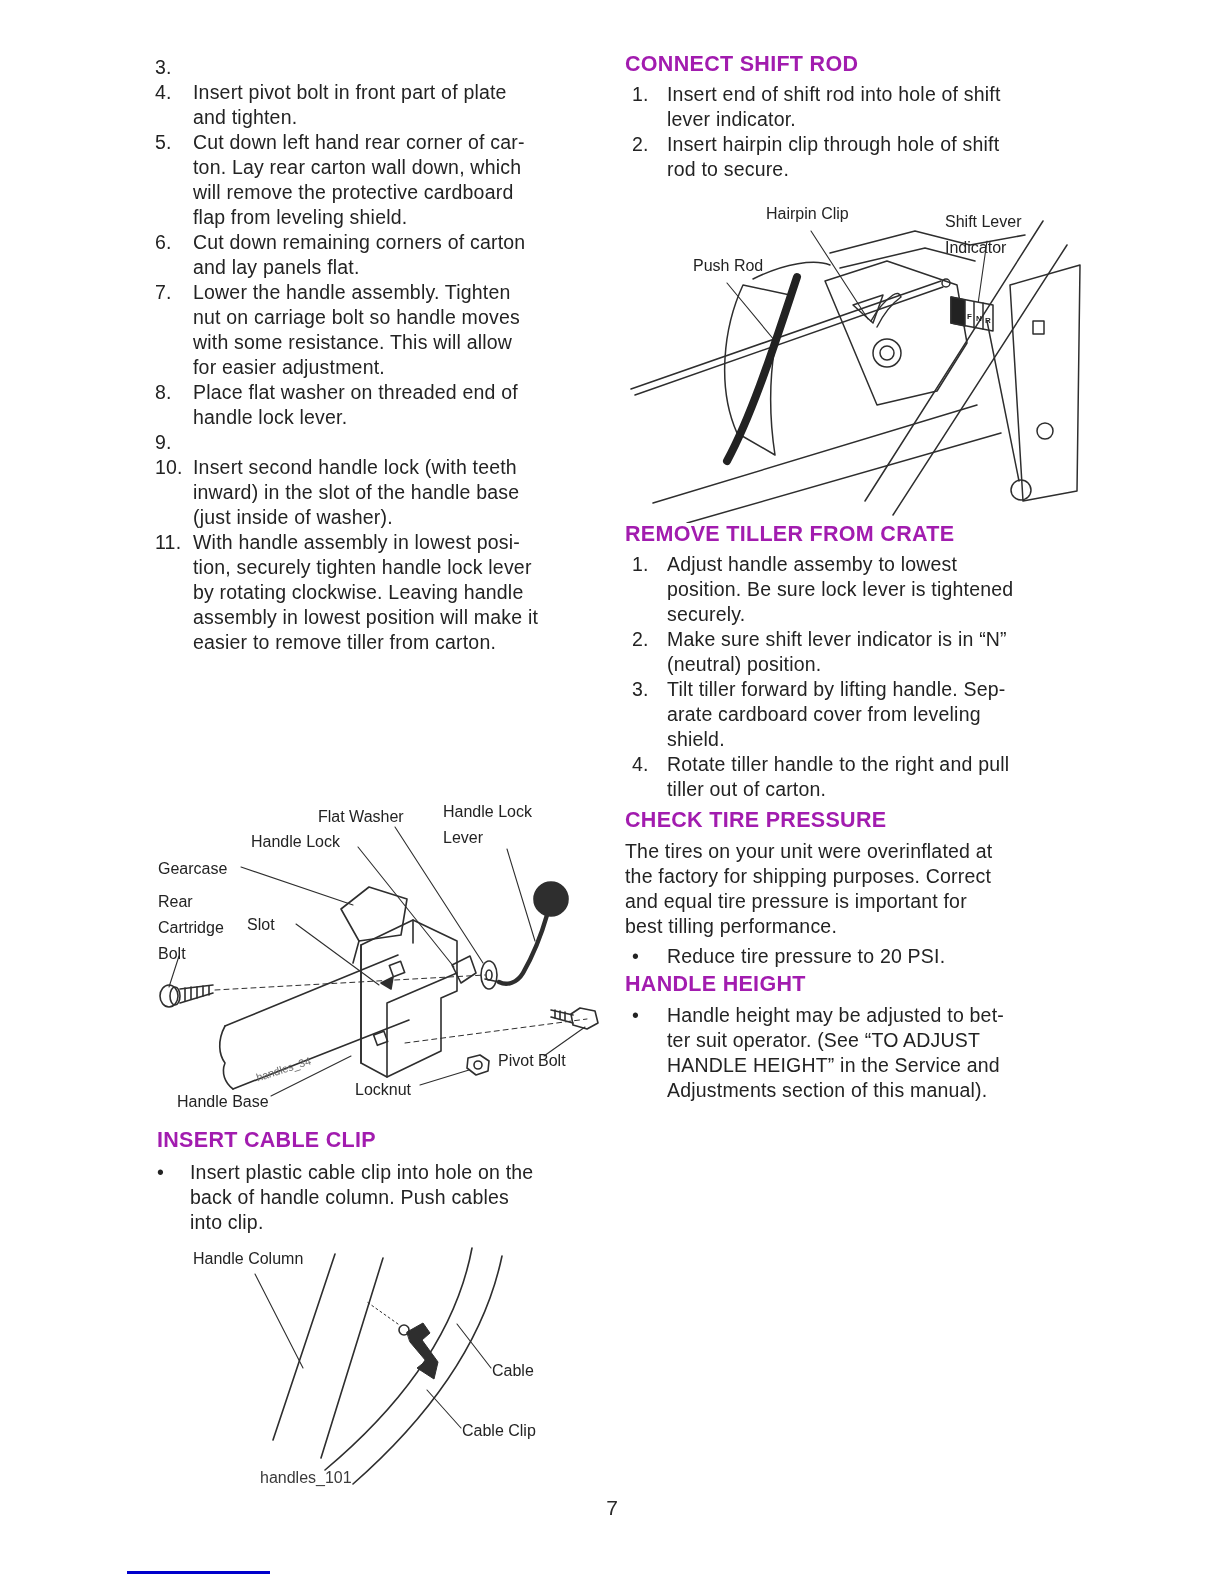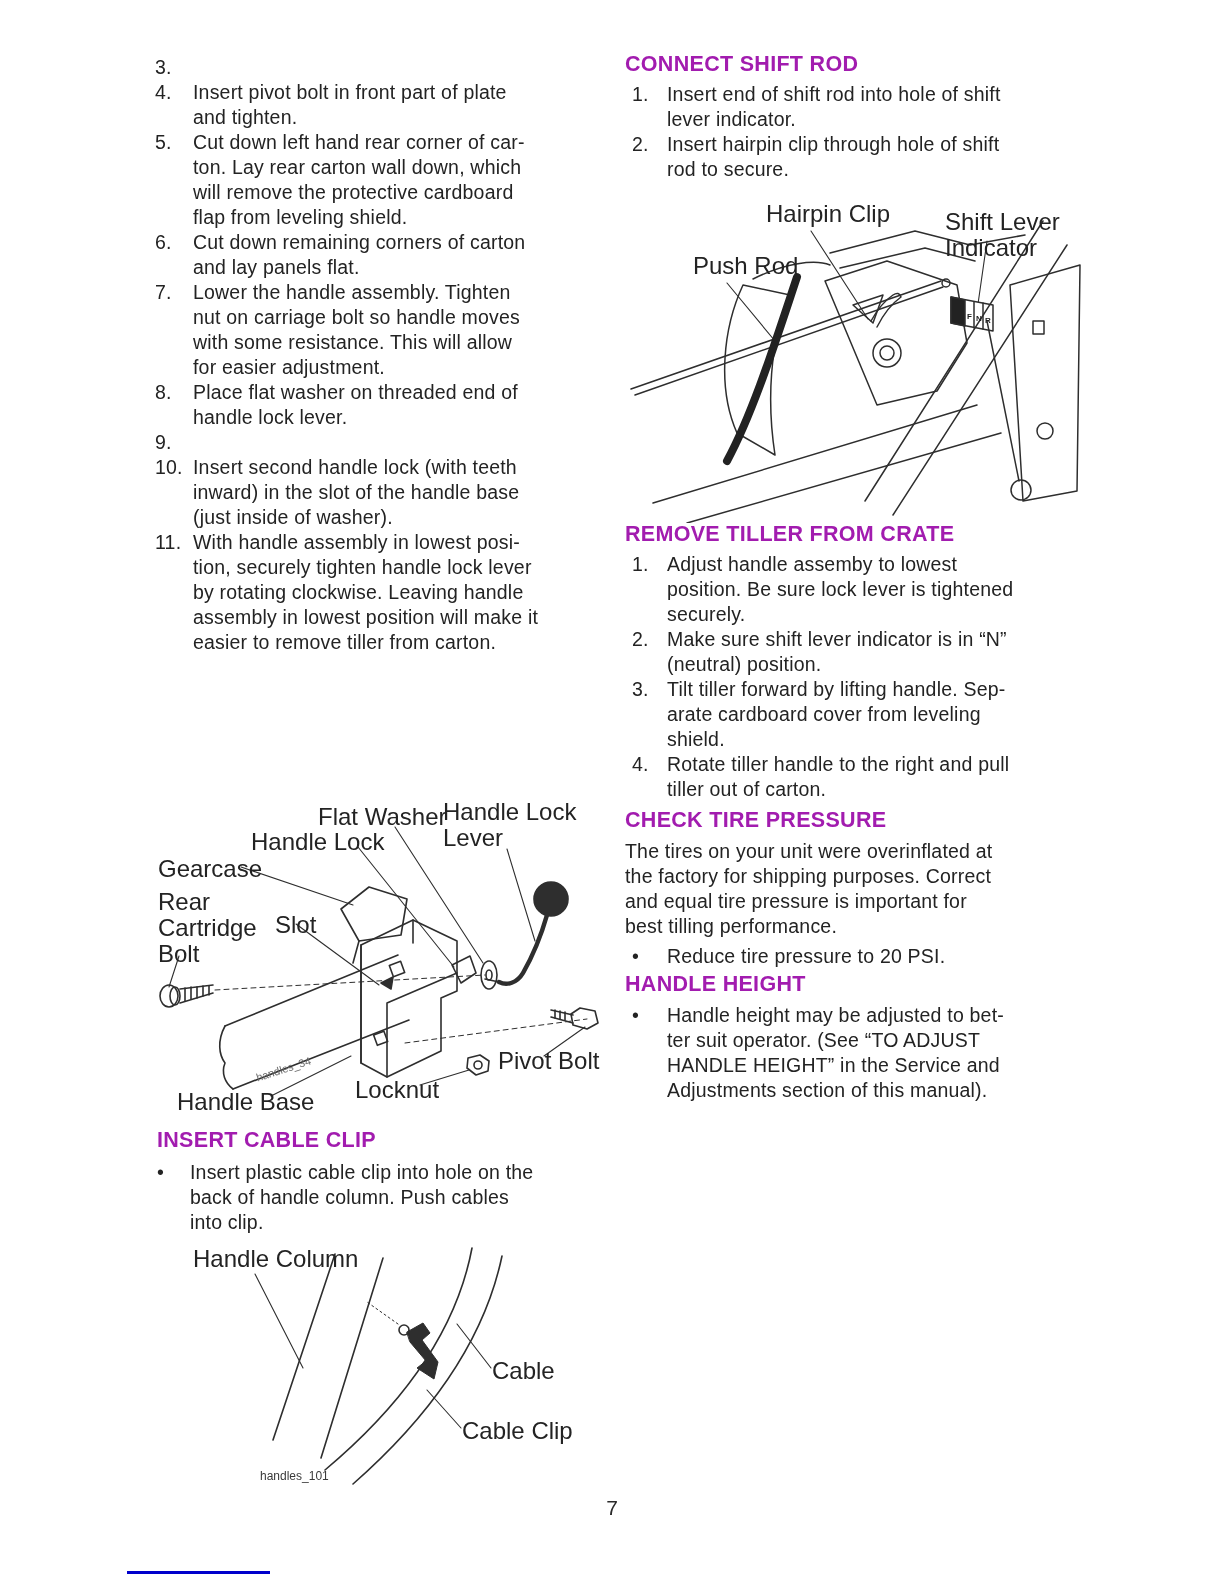--- a/index.html
+++ b/index.html
@@ -16,25 +16,25 @@
     font-size:21.5px; font-weight:bold; letter-spacing:0.3px;
     color:#a21caf;
   }
   .steps .step { display:flex; }
   .steps .step .num { flex:0 0 38px; }
   .bullet { display:flex; }
   .bullet .marker { flex:0 0 35px; }
   .diagram { position:absolute; }
   .diagram svg { position:absolute; left:0; top:0; }
   .label {
-    position:absolute; font-size:24px; line-height:26px;
+    position:absolute; font-size:16px; line-height:26px;
     white-space:pre-line; color:#232323;
   }
   .caption { position:absolute; font-size:11px; color:#6a6a6a; }
-  .caption-lg { position:absolute; font-size:12px; color:#3a3a3a; }
+  .caption-lg { position:absolute; font-size:16px; color:#3a3a3a; }
   .page-number { position:absolute; left:0; top:1496px; width:1224px;
     text-align:center; font-size:21px; color:#2a2a2a; }
   .footer-line { position:absolute; left:127px; top:1571px; width:143px;
     height:3px; background:#0000cc; }
 </style>
 </head>
 <body>
 
 <div>
 
@@ -154,21 +154,21 @@
       </g>
     </svg>
     <div class="label" style="left:163px; top:11px;">Flat Washer</div>
     <div class="label" style="left:288px; top:6px;">Handle Lock
 Lever</div>
     <div class="label" style="left:96px;  top:36px;">Handle Lock</div>
     <div class="label" style="left:3px;   top:63px;">Gearcase</div>
     <div class="label" style="left:3px;   top:96px;">Rear
 Cartridge
 Bolt</div>
-    <div class="label" style="left:120px; top:119px;">Slot</div>
+    <div class="label" style="left:92px; top:119px;">Slot</div>
     <div class="label" style="left:343px; top:255px;">Pivot Bolt</div>
     <div class="label" style="left:200px; top:284px;">Locknut</div>
     <div class="label" style="left:22px;  top:296px;">Handle Base</div>
     <div class="caption" style="left:100px; top:270px; transform:rotate(-18deg);">handles_34</div>
   </div>
 
   <h2 class="section abs" style="left:157px; top:1128px;">INSERT CABLE CLIP</h2>
   <div class="abs bullet body-text" style="left:157px; top:1160px; width:440px;">
     <span class="marker" style="flex-basis:33px;">•</span>
     <span class="txt">Insert plastic cable clip into hole on the

